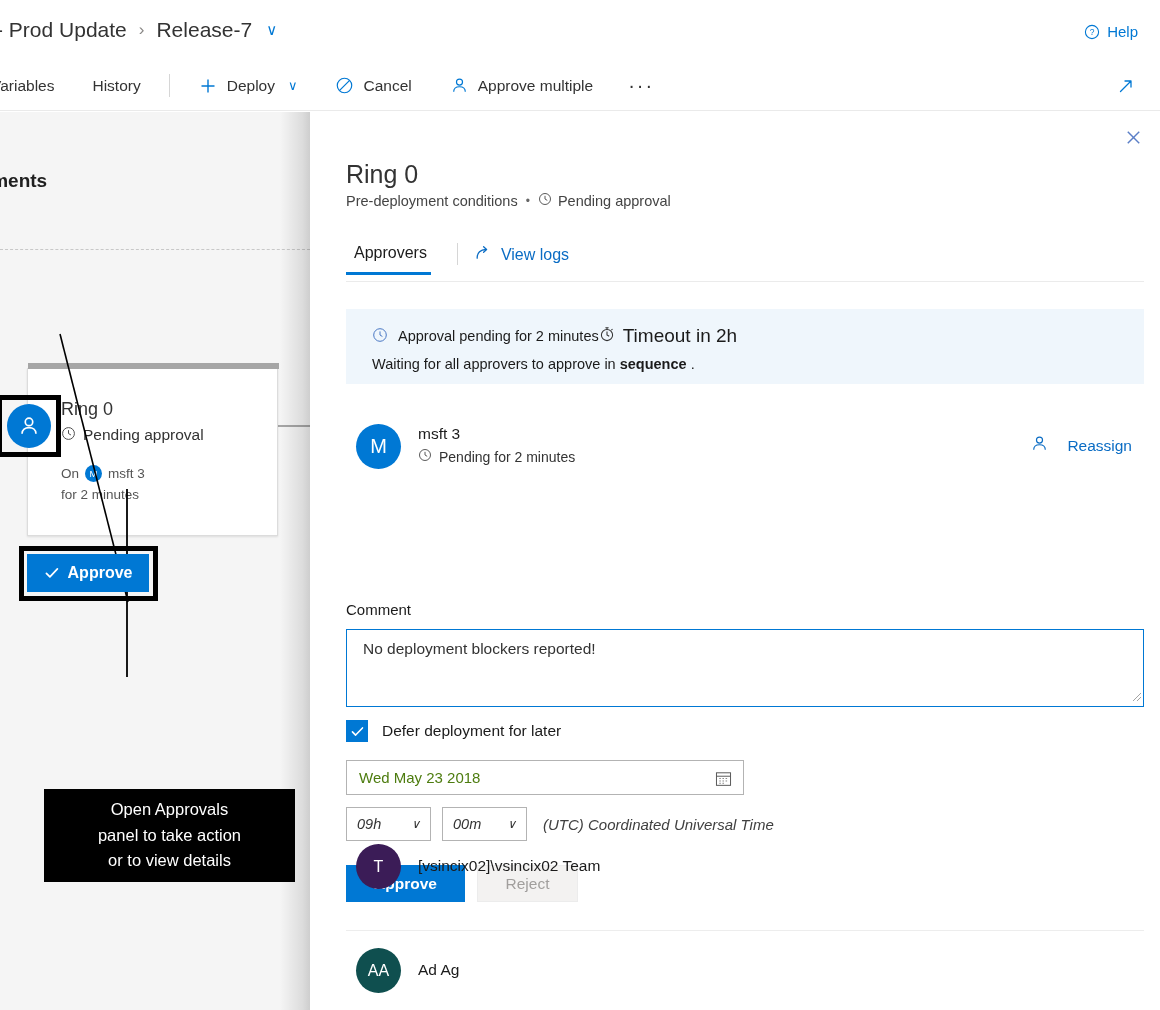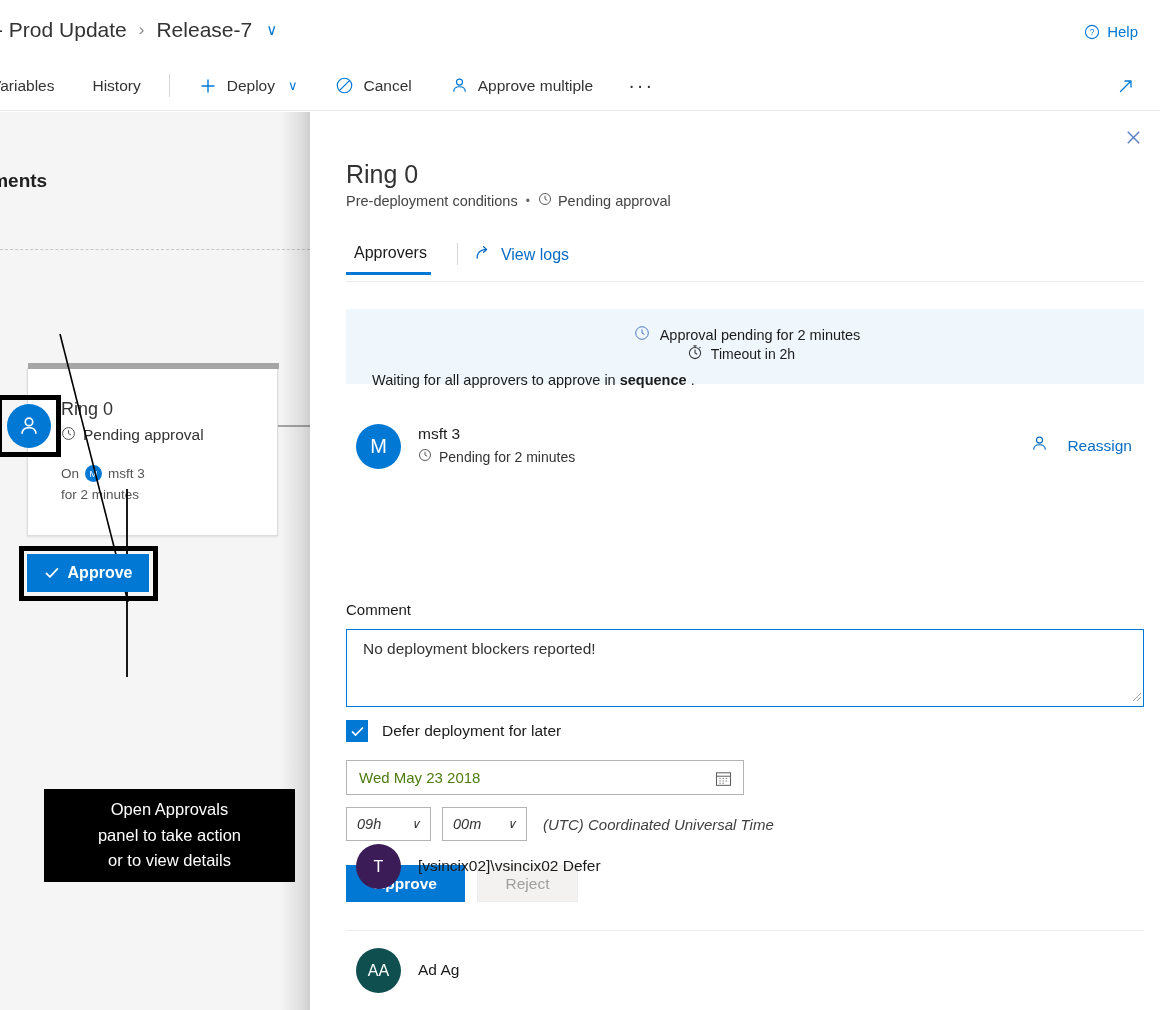--- a/index.html
+++ b/index.html
@@ -196,23 +196,23 @@
     display:flex; align-items:center; gap: 9px;
     font-size: 16px; color: #0a6cc4; padding: 4px 8px 12px 0; cursor:pointer;
   }
 
   .banner {
     position: absolute; left: 36px; top: 197px;
     width: 798px; height: 75px;
     background: #eff6fc;
     padding: 16px 22px 0 26px;
   }
-  .banner-row1 { display:flex; align-items:center; justify-content:flex-start;flex-direction:column; }
+  .banner-row1 { display:flex; align-items:center; justify-content:flex-start; }
   .banner-left { display:flex; align-items:center; gap: 10px; font-size: 14.5px; color:#1b1b1b; }
-  .banner-right { display:flex; align-items:center; gap: 8px; font-size: 14px; color:#1b1b1b; margin-right: 12px;}
+  .banner-right { display:flex; align-items:center; gap: 8px; font-size: 19px; color:#1b1b1b; margin-right: 12px;}
   .banner-row2 { font-size: 14.5px; color:#1b1b1b; margin-top: 9px; }
   .banner-row2 b { font-weight: bold; }
 
   .approver-row {
     position: absolute; left: 36px; top: 312px; width: 798px; height: 50px;
   }
   .av-lg {
     position:absolute; left: 10px; top: 0;
     width: 45px; height: 45px; border-radius: 50%;
     background: #0078d4; color:#fff; font-size: 20px;
@@ -546,21 +546,21 @@
     </div>
 
     <div class="action-row">
       <button class="btn-approve">Approve</button>
       <button class="btn-reject">Reject</button>
     </div>
 
     <div class="sep-line" style="top:818px;"></div>
     <div class="entry" style="top:732px;">
       <div class="av" style="background: rgb(59, 28, 87);">T</div>
-      <div class="nm">[vsincix02]\vsincix02 Defer</div>
+      <div class="nm">[vsincix02]\vsincix02 Team</div>
     </div>
     <div class="entry" style="top:836px;">
       <div class="av" style="background: rgb(15, 79, 79);">AA</div>
       <div class="nm">Ad Ag</div>
     </div>
 
   </div>
 </div>
 
 </body></html>

